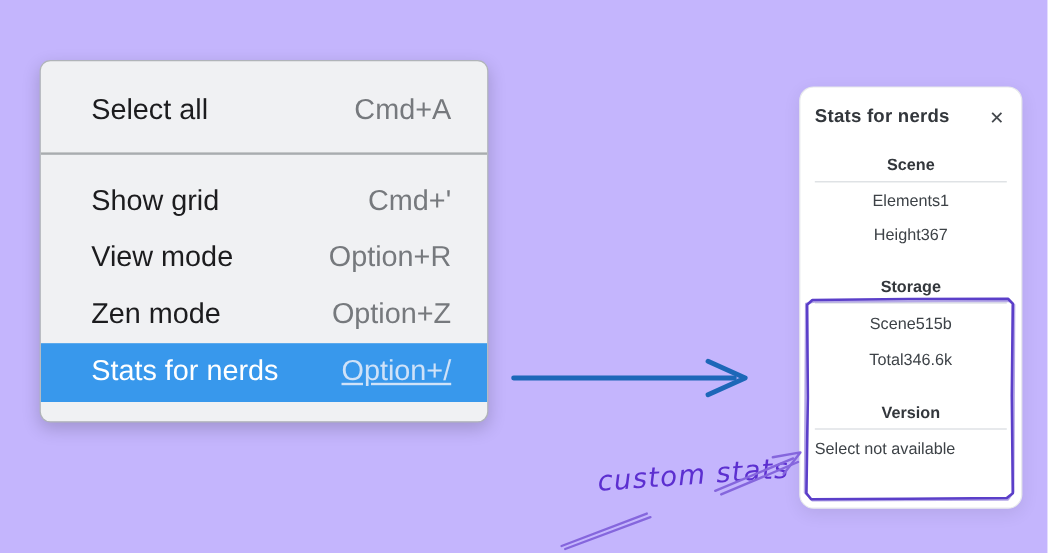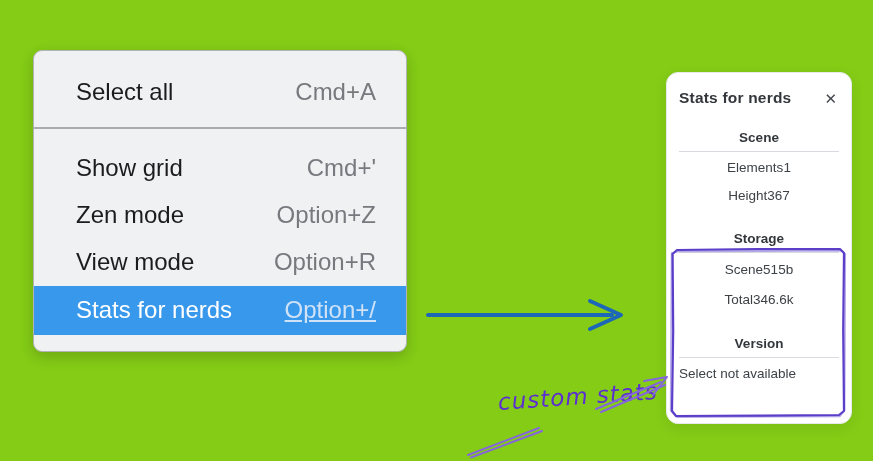--- a/index.html
+++ b/index.html
@@ -1,18 +1,18 @@
 <!DOCTYPE html>
 <html><head>
 <meta charset="utf-8">
 <style>
   * { margin:0; padding:0; box-sizing:border-box; }
   html,body { background:#ffffff; }
   .canvas {
-    position:relative; width:873px; height:461px; background:#84cc16;
+    position:relative; width:873px; height:461px; background:#c4b5fd;
     font-family:"Liberation Sans", sans-serif; overflow:hidden;
   }
 
   
   .menu {
     position:absolute; left:33px; top:50px; width:374px; height:302px;
     background:#f0f1f3; border:1.5px solid #b0b4b8; border-radius:9px;
     box-shadow:0 5px 14px rgba(0,0,0,.18);
     padding-top:17px; font-size:24px; color:#1c1c1e; overflow:hidden;
   }
@@ -64,26 +64,26 @@
     <div class="menu-row">
       <span>Select all</span>
       <span class="shortcut">Cmd+A</span>
     </div>
     <div class="menu-divider"></div>
     <div class="menu-row">
       <span>Show grid</span>
       <span class="shortcut">Cmd+'</span>
     </div>
     <div class="menu-row">
+      <span>View mode</span>
+      <span class="shortcut">Option+R</span>
+    </div>
+    <div class="menu-row">
       <span>Zen mode</span>
       <span class="shortcut">Option+Z</span>
-    </div>
-    <div class="menu-row">
-      <span>View mode</span>
-      <span class="shortcut">Option+R</span>
     </div>
     <div class="menu-row highlighted">
       <span>Stats for nerds</span>
       <span class="shortcut">Option+/</span>
     </div>
   </div>
 
   <div class="stats-panel">
     <div class="panel-header">
       <span class="panel-title">Stats for nerds</span>

